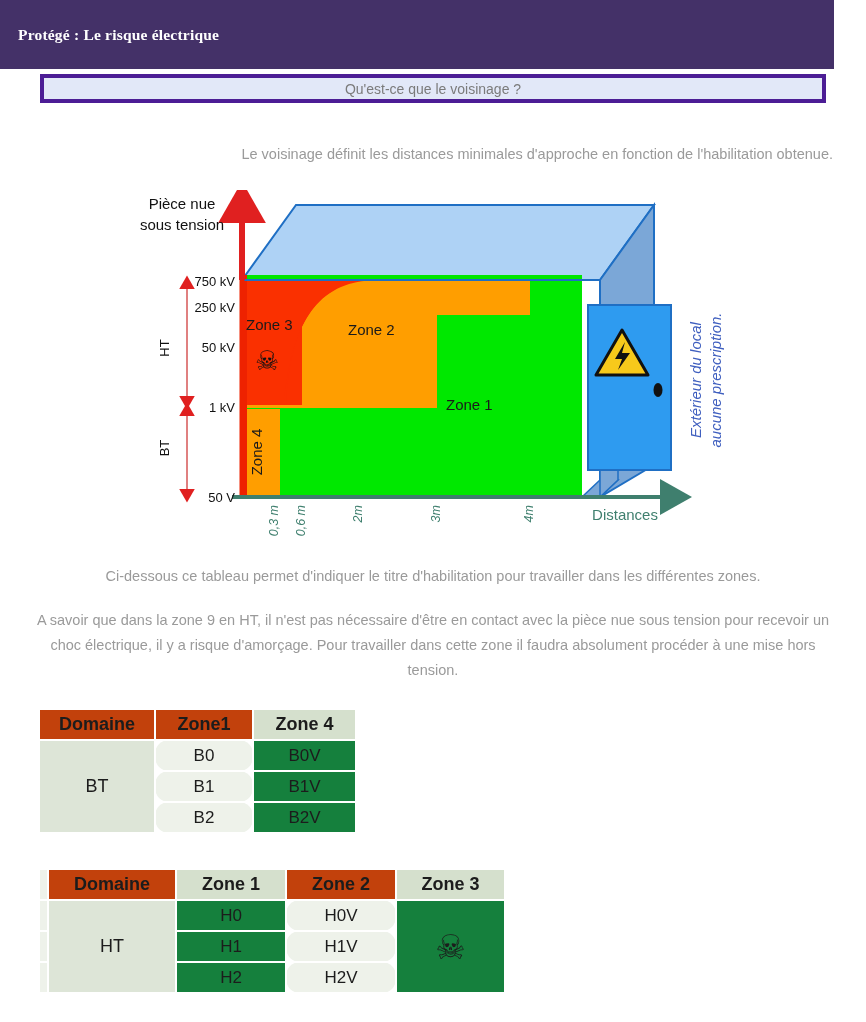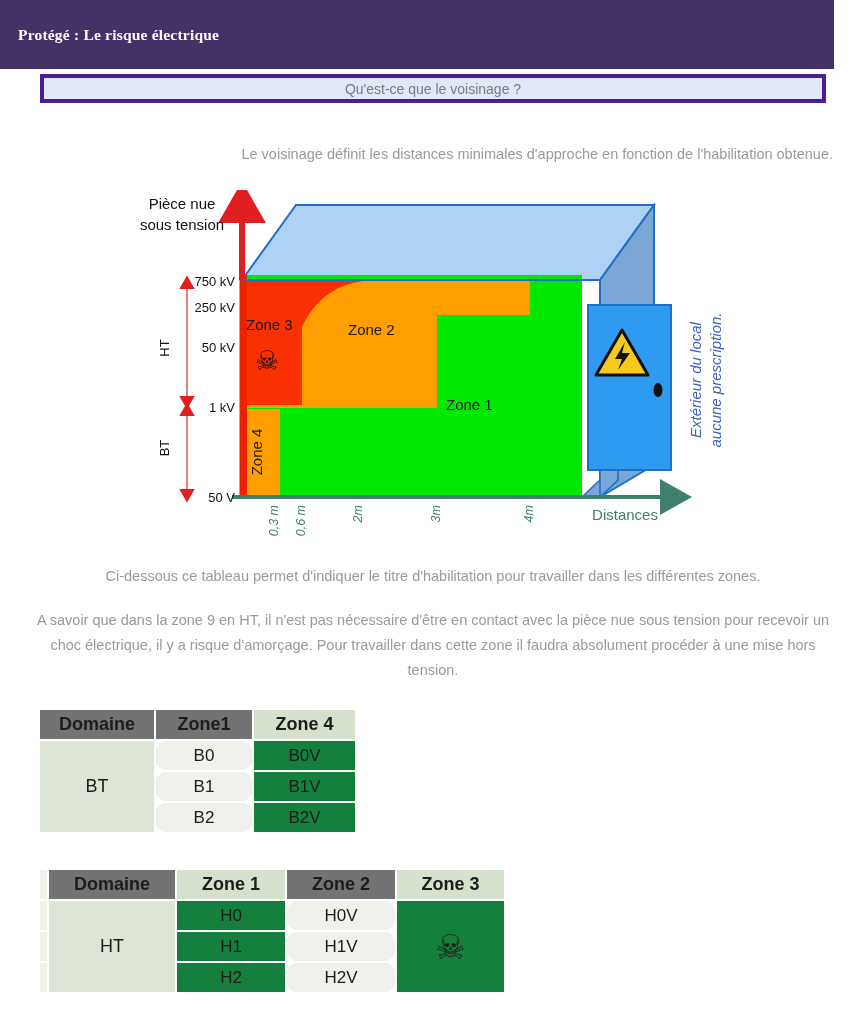--- a/index.html
+++ b/index.html
@@ -95,21 +95,21 @@
   .zone-table td, .zone-table th {
     border: 2px solid #ffffff;
     text-align: center;
     padding: 0;
     font-weight: 400;
   }
   .zone-table th {
     font-weight: 700;
     font-size: 18px;
   }
-  .hdr-lite { background: #737373; }
+  .hdr-lite { background: #c2410c; }
   .hdr-dark { background: #d5e0cd; }
   .cell-lite { background: #eef2ea; border-radius: 14px; }
   .cell-dark { background: #15803d; }
   .cell-domain { background: #dde5d7; font-weight: 700; font-size: 18px; }
   .spacer-col { background: #eef2ea; border-top: 2px solid #fff; border-bottom: 2px solid #fff; }
 
   #table-bt { left: 38px; top: 708px; }
   #table-bt th, #table-bt td { height: 31px; }
   #table-bt .c-domaine { width: 116px; }
   #table-bt .c-z1 { width: 98px; }

